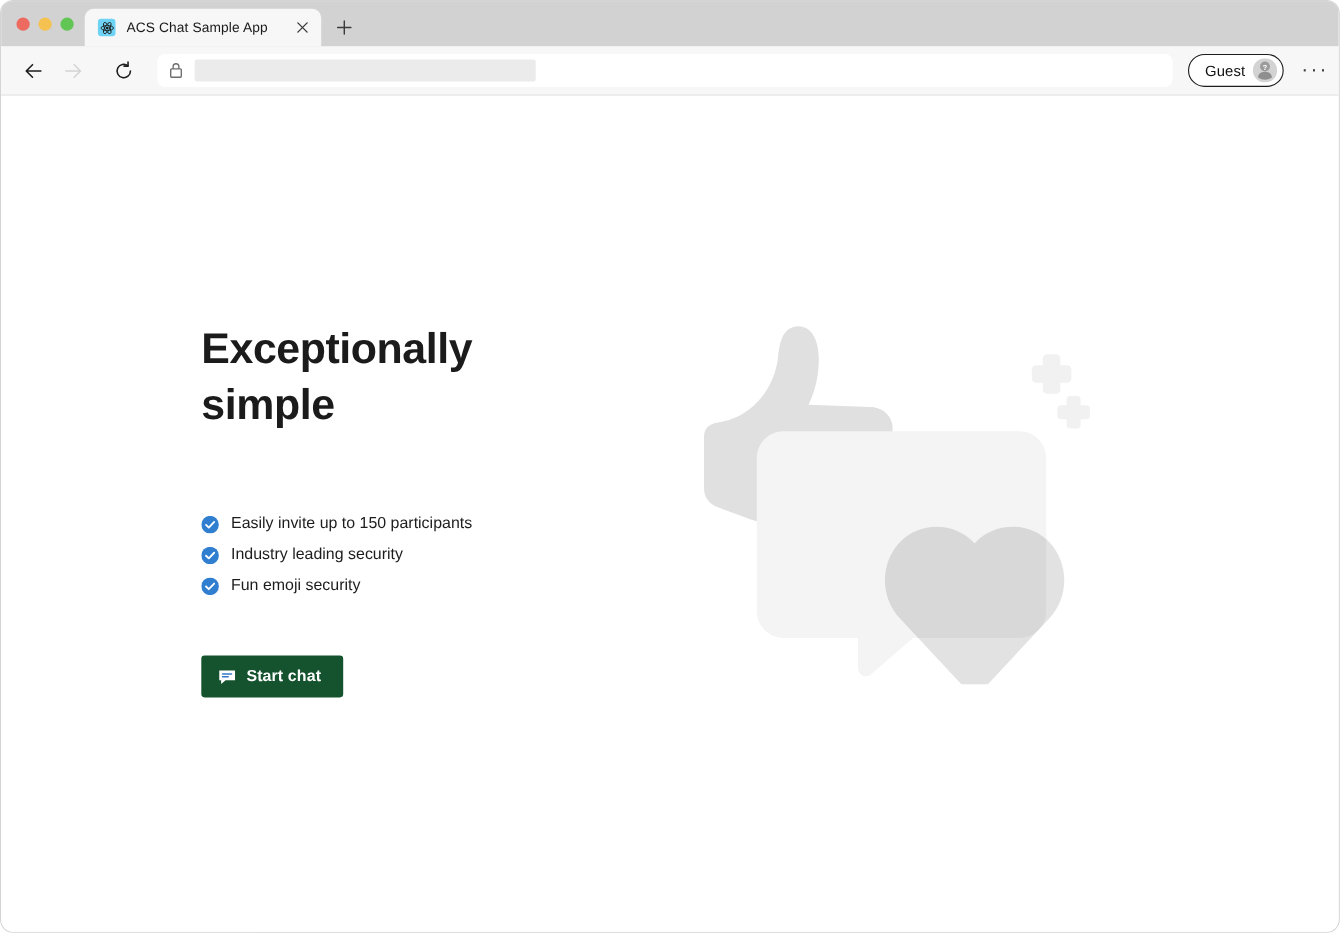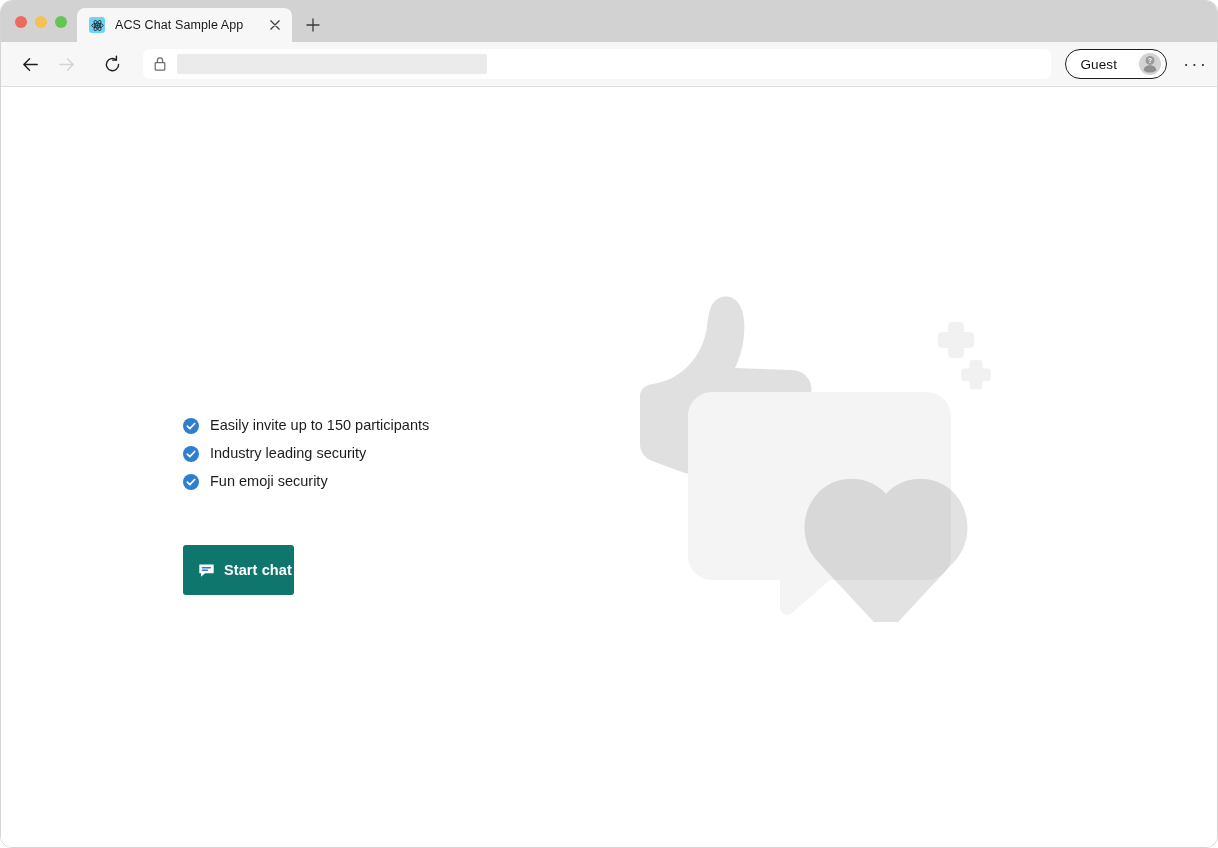--- a/index.html
+++ b/index.html
@@ -130,21 +130,21 @@
     flex: 1 1 auto;
     height: 20px;
     background: #ebebeb;
     border-radius: 2px;
     max-width: 310px;
   }
 
   .profile-pill {
     display: flex;
     align-items: center;
-    gap: 22px;
+    gap: 7px;
     height: 30px;
     padding: 0 5px 0 14px;
     border: 1.4px solid #1d1d1d;
     border-radius: 16px;
     margin-left: 8px;
     background: #ffffff;
     flex: 0 0 auto;
   }
   .profile-label {
     font-size: 13.5px;
@@ -208,23 +208,23 @@
     font-size: 14.5px;
     color: #1d1d1d;
     line-height: 21px;
   }
 
   .start-btn {
     margin-top: 46px;
     display: inline-flex;
     align-items: center;
     gap: 9px;
-    height: 50px;
-    padding: 0 2px 0 15px;
-    background: #0f766e;
+    height: 38px;
+    padding: 0 20px 0 15px;
+    background: #14532d;
     border: none;
     border-radius: 3px;
     color: #ffffff;
     font-size: 14.5px;
     font-weight: 600;
     font-family: "Liberation Sans", sans-serif;
     letter-spacing: 0.1px;
   }
   .start-btn-icon { width: 17px; height: 17px; display: block; }
 
@@ -319,21 +319,21 @@
 
     <div class="kebab-btn">
       <span>···</span>
     </div>
   </div>
 
   <div class="page">
 
     <div class="hero">
       <h1 class="hero-title">
-        <br>
+        <span>Exceptionally simple</span><br>
       </h1>
 
       <ul class="feature-list">
         <li class="feature-item">
           <svg class="check-icon" viewBox="0 0 16 16" aria-hidden="true">
             <circle cx="8" cy="8" r="8" fill="#2f7ed0"></circle>
             <path d="M4.3 8.2 L6.8 10.6 L11.7 5.5" fill="none" stroke="#ffffff" stroke-width="1.7" stroke-linecap="round" stroke-linejoin="round"></path>
           </svg>
           <span class="feature-text">Easily invite up to 150 participants</span>
         </li>

